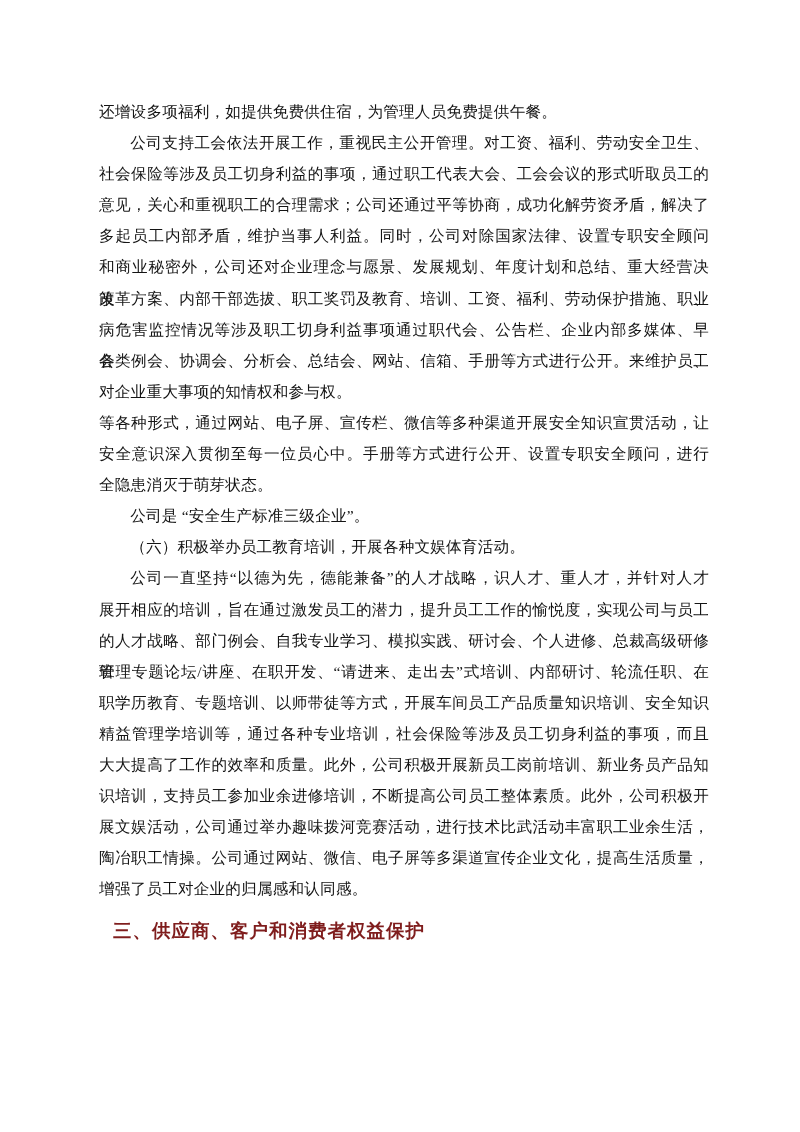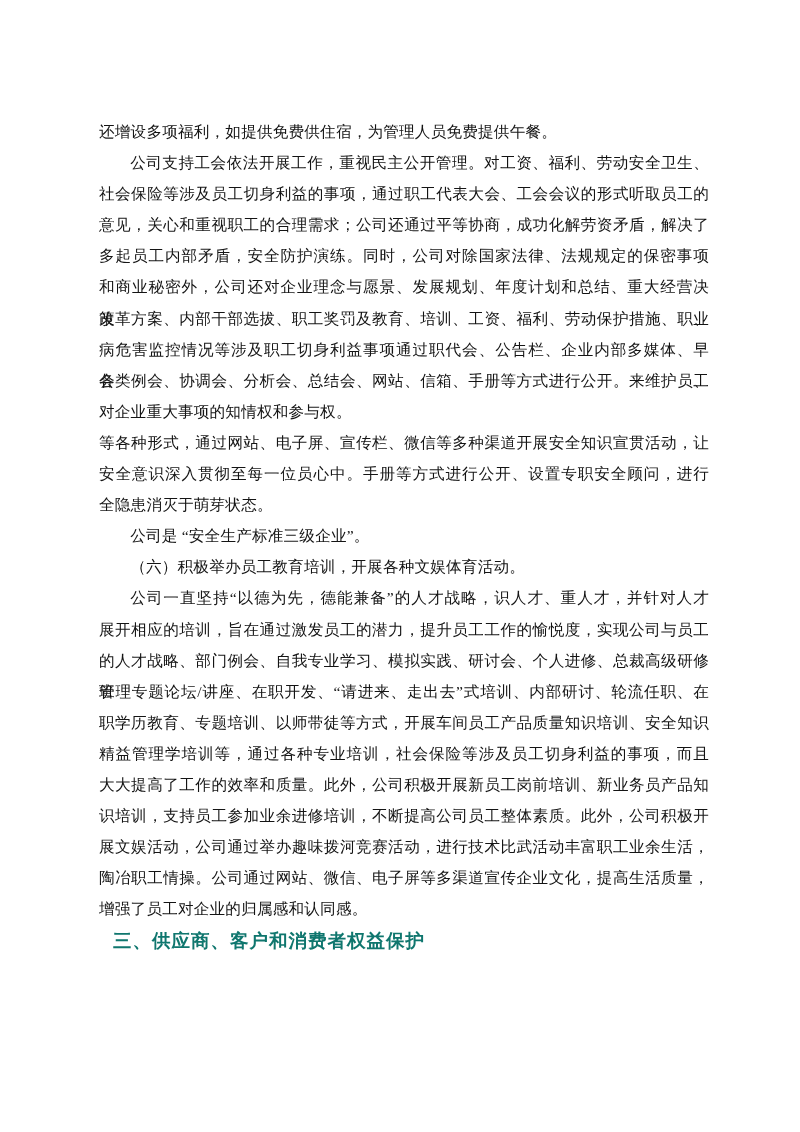--- a/index.html
+++ b/index.html
@@ -12,61 +12,61 @@
     width: 800px;
     height: 1132px;
     background: #ffffff;
     overflow: hidden;
     font-family: "Liberation Serif", "DejaVu Serif", serif;
     color: #141414;
   }
   .content {
     position: absolute;
     left: 99px;
-    top: 116px;
+    top: 96px;
     width: 610px;
     font-family: Liberation Serif, serif;
   }
   .ln {
     height: 31.1px;
     line-height: 31.1px;
     font-size: 15.6px;
     letter-spacing: 0.2px;
     white-space: nowrap;
     text-align: left;
   }
   .ln.fill {
     white-space: normal;
     text-align: justify;
     text-align-last: justify;
   }
   .ln.ind {
     text-indent: 2em;
   }
   .hd {
-    margin-top: 1px;
+    margin-top: 11px;
     height: 33px;
     line-height: 33px;
     font-size: 18.5px;
     font-weight: bold;
     text-indent: 14px;
     letter-spacing: 1px;
-    color: #0f766e;
+    color: #7f1d1d;
   }
 </style>
 </head>
 <body>
 
 <div class="page">
   <div class="content">
     <div class="ln">还增设多项福利，如提供免费供住宿，为管理人员免费提供午餐。</div>
     <div class="ln ind fill">公司支持工会依法开展工作，重视民主公开管理。对工资、福利、劳动安全卫生、</div>
     <div class="ln fill">社会保险等涉及员工切身利益的事项，通过职工代表大会、工会会议的形式听取员工的</div>
     <div class="ln fill">意见，关心和重视职工的合理需求；公司还通过平等协商，成功化解劳资矛盾，解决了</div>
-    <div class="ln fill">多起员工内部矛盾，安全防护演练。同时，公司对除国家法律、法规规定的保密事项</div>
+    <div class="ln fill">多起员工内部矛盾，维护当事人利益。同时，公司对除国家法律、设置专职安全顾问</div>
     <div class="ln fill">和商业秘密外，公司还对企业理念与愿景、发展规划、年度计划和总结、重大经营决策、</div>
     <div class="ln fill">改革方案、内部干部选拔、职工奖罚及教育、培训、工资、福利、劳动保护措施、职业</div>
     <div class="ln fill">病危害监控情况等涉及职工切身利益事项通过职代会、公告栏、企业内部多媒体、早会、</div>
     <div class="ln fill">各类例会、协调会、分析会、总结会、网站、信箱、手册等方式进行公开。来维护员工</div>
     <div class="ln">对企业重大事项的知情权和参与权。</div>
     <div class="ln fill">等各种形式，通过网站、电子屏、宣传栏、微信等多种渠道开展安全知识宣贯活动，让</div>
     <div class="ln fill">安全意识深入贯彻至每一位员心中。手册等方式进行公开、设置专职安全顾问，进行</div>
     <div class="ln">全隐患消灭于萌芽状态。</div>
     <div class="ln ind">公司是 “安全生产标准三级企业”。</div>
     <div class="ln ind">（六）积极举办员工教育培训，开展各种文娱体育活动。</div>

